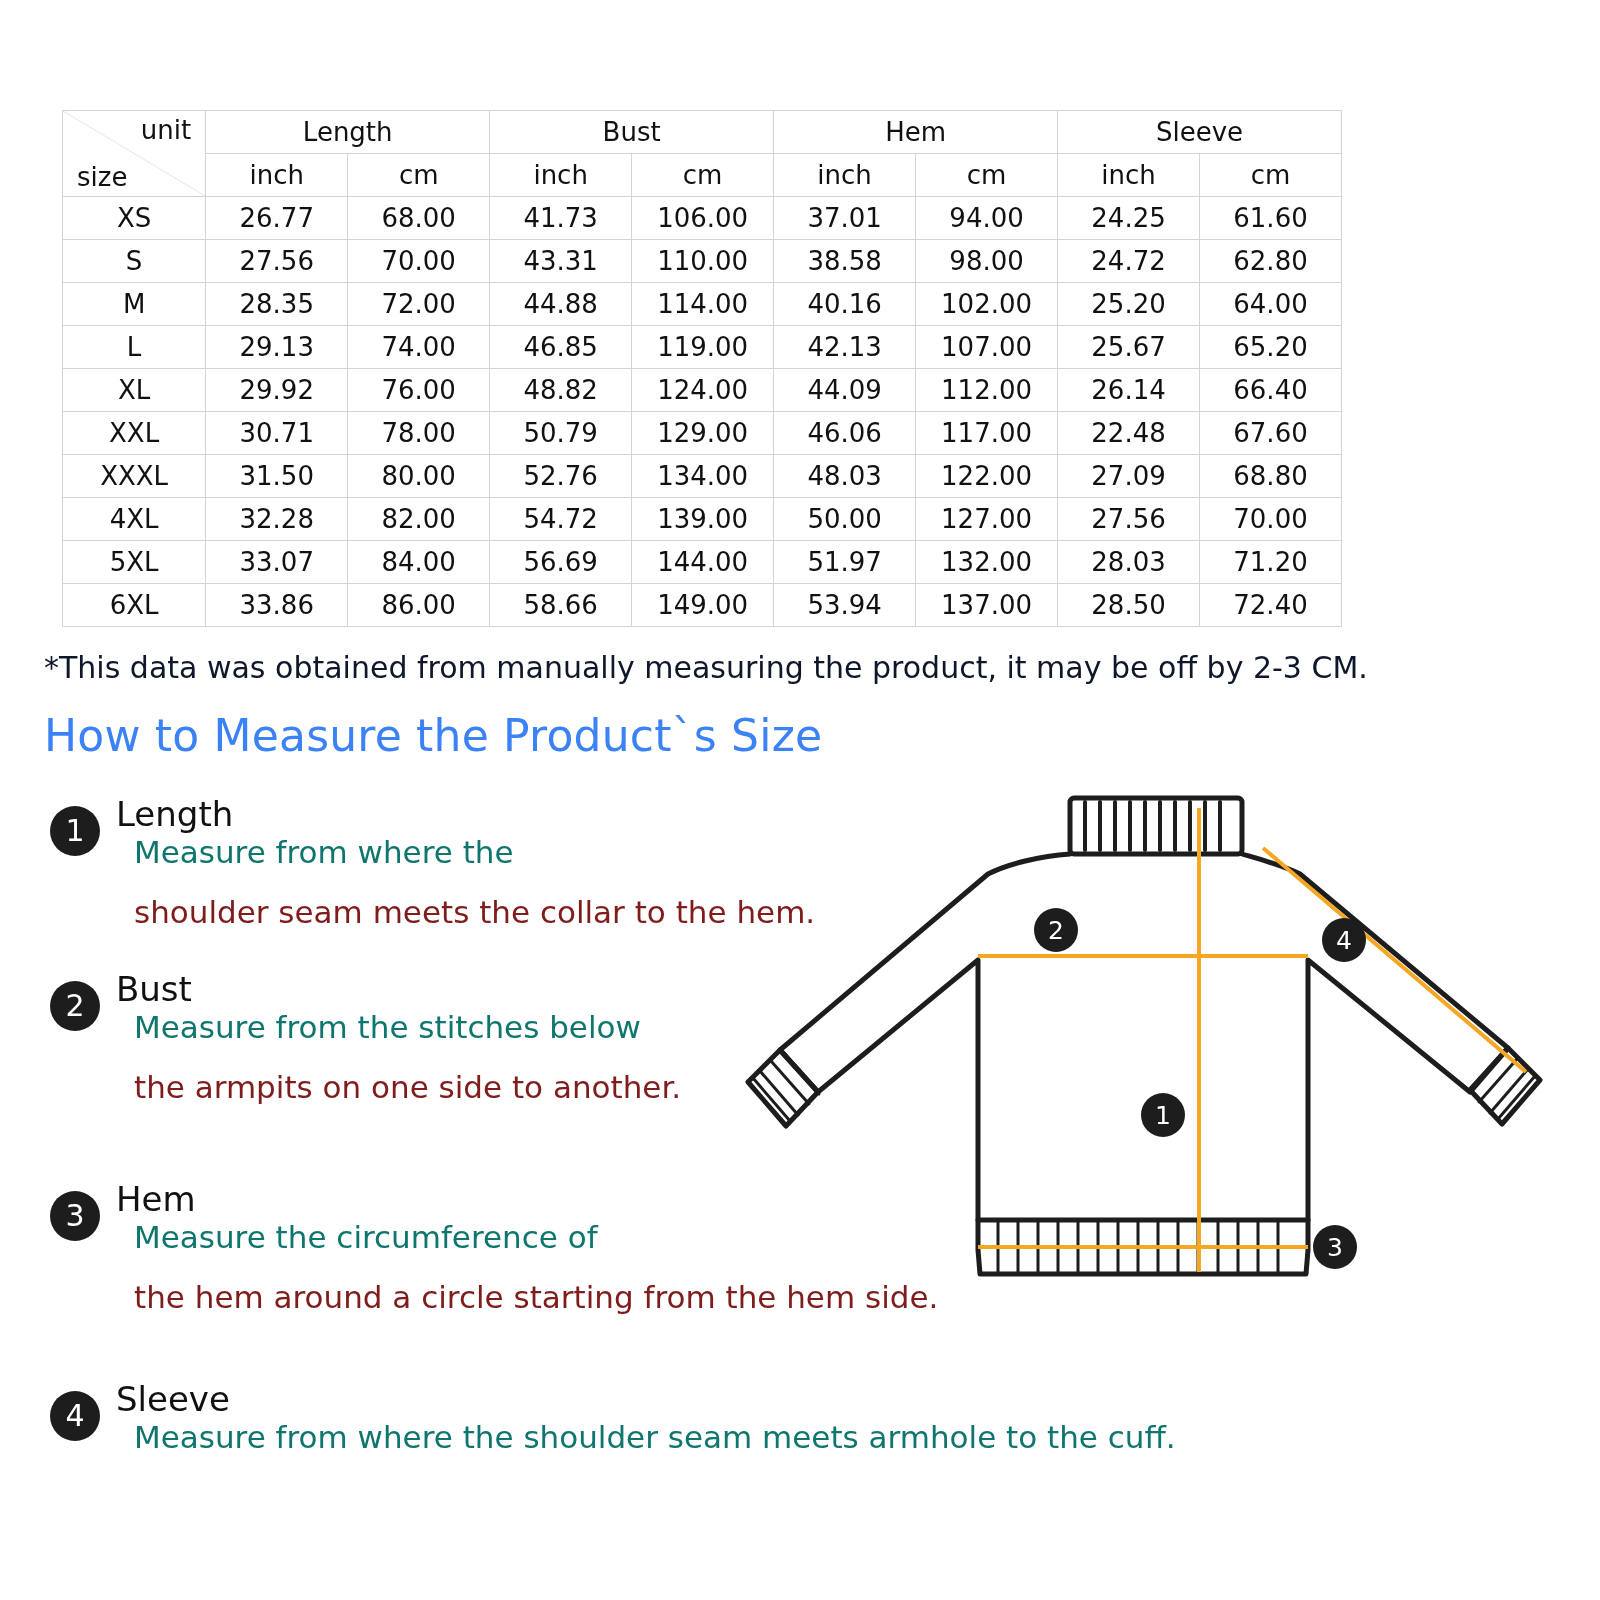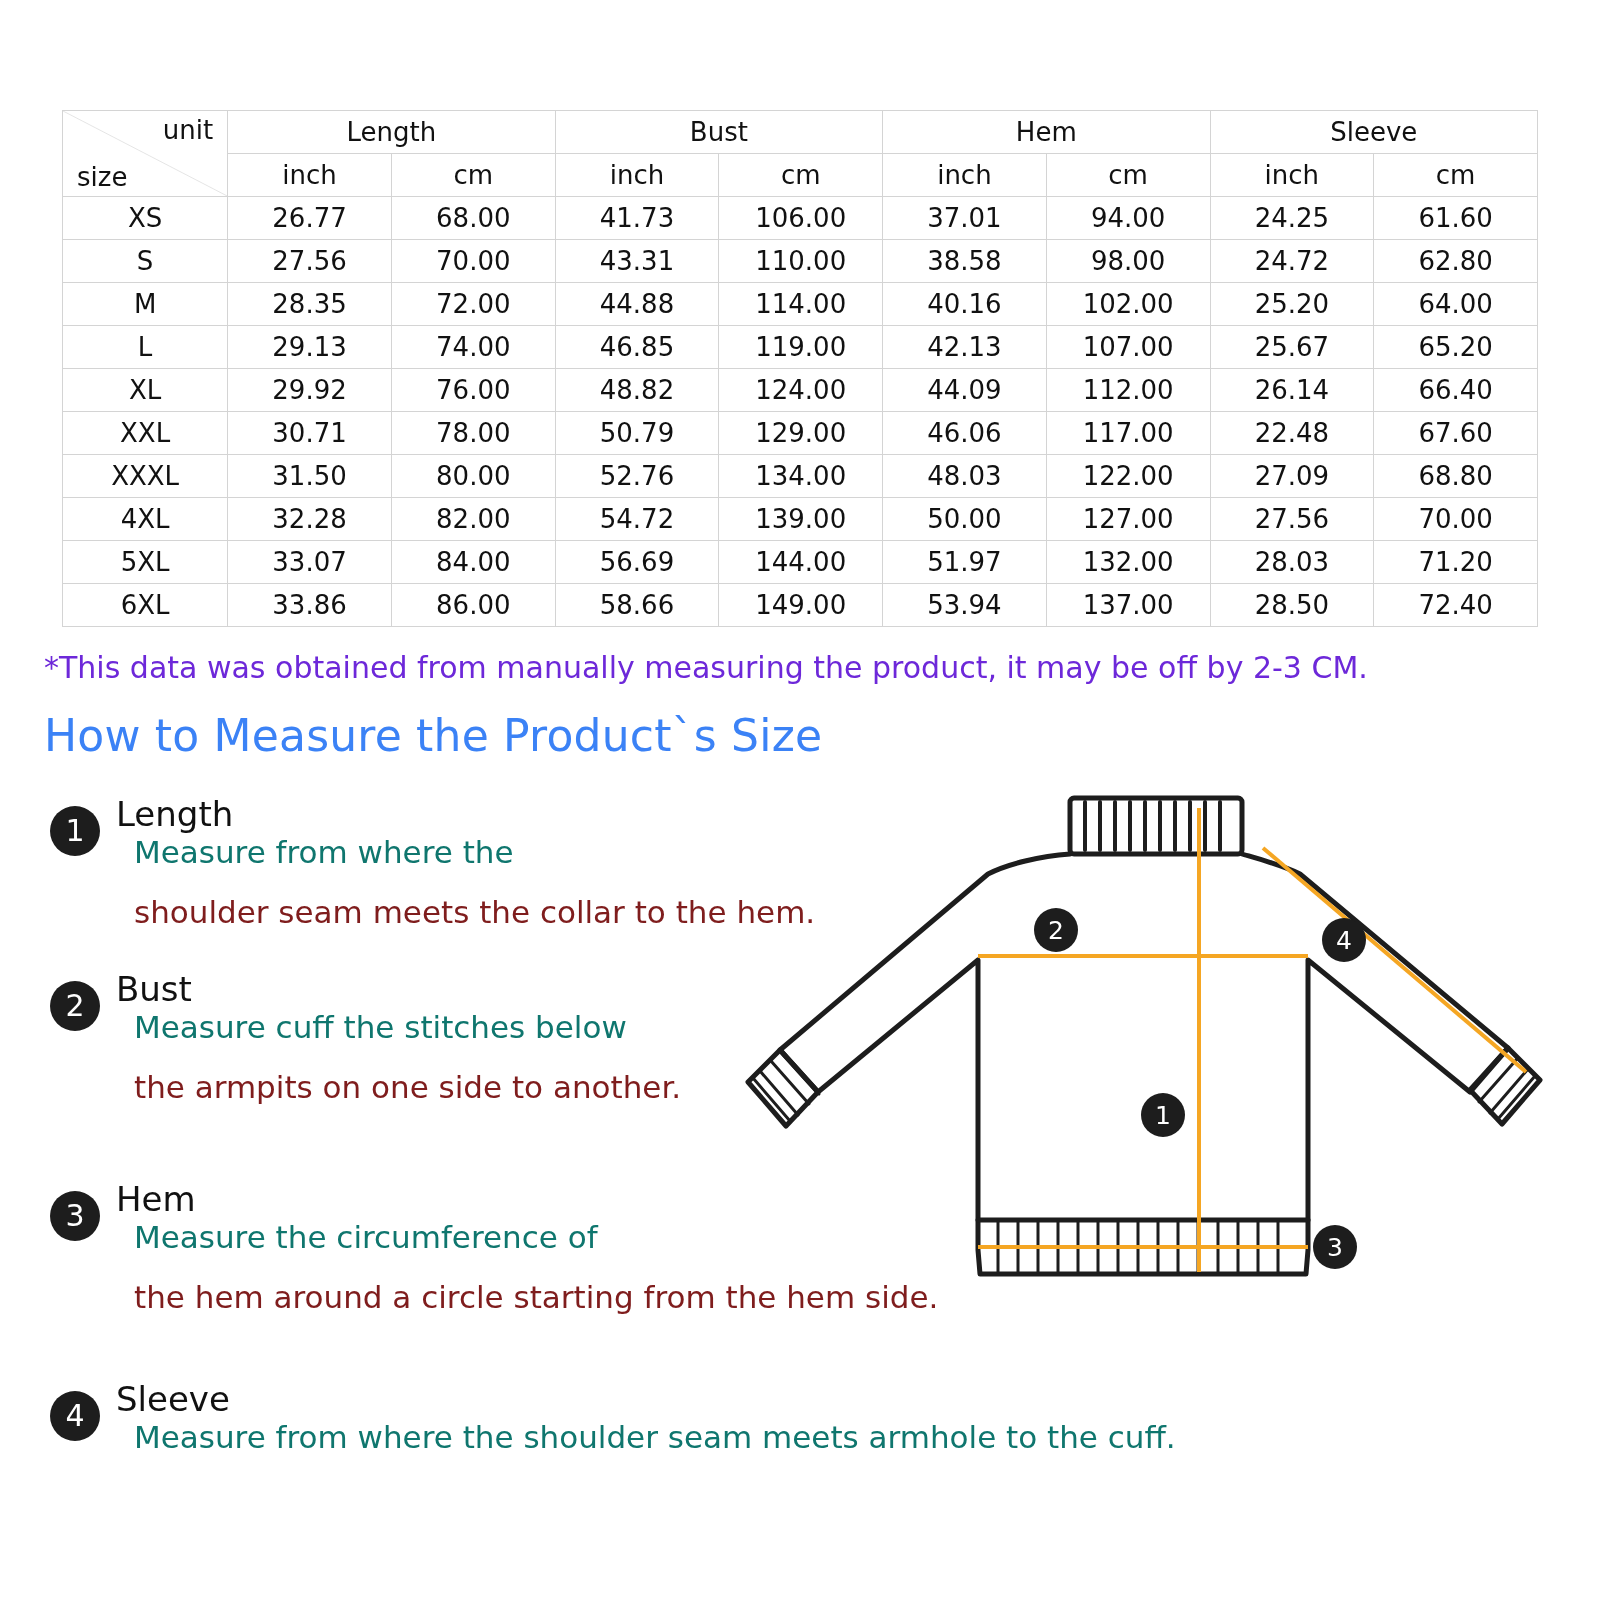--- a/index.html
+++ b/index.html
@@ -14,21 +14,21 @@
     color: #1a1a1a;
     overflow: hidden;
     position: relative;
   }
 
   
   .table-wrap {
     position: absolute;
     left: 62px;
     top: 110px;
-    width: 1476px;
+    width: 1280px;
   }
   table.size-table {
     border-collapse: collapse;
     width: 100%;
     table-layout: fixed;
   }
   table.size-table td,
   table.size-table th {
     border: 1px solid #d4d4d4;
     text-align: center;
@@ -73,21 +73,21 @@
     font-size: 26px;
     margin-left: 48px;
   }
 
   
   .note {
     position: absolute;
     left: 44px;
     top: 650px;
     font-size: 30px;
-    color: #6d28d9;
+    color: #0f172a;
     white-space: nowrap;
   }
 
   
   .how-heading {
     position: absolute;
     left: 44px;
     top: 710px;
     font-size: 44px;
     color: #3b82f6;
@@ -321,21 +321,21 @@
   <div class="step" id="step-1">
     <div class="badge">1</div>
     <div class="title">Length</div>
     <div class="desc1">Measure from where the</div>
     <div class="desc2">shoulder seam meets the collar to the hem.</div>
   </div>
 
   <div class="step" id="step-2">
     <div class="badge">2</div>
     <div class="title">Bust</div>
-    <div class="desc1">Measure cuff the stitches below</div>
+    <div class="desc1">Measure from the stitches below</div>
     <div class="desc2">the armpits on one side to another.</div>
   </div>
 
   <div class="step" id="step-3">
     <div class="badge">3</div>
     <div class="title">Hem</div>
     <div class="desc1">Measure the circumference of</div>
     <div class="desc2">the hem around a circle starting from the hem side.</div>
   </div>
 

